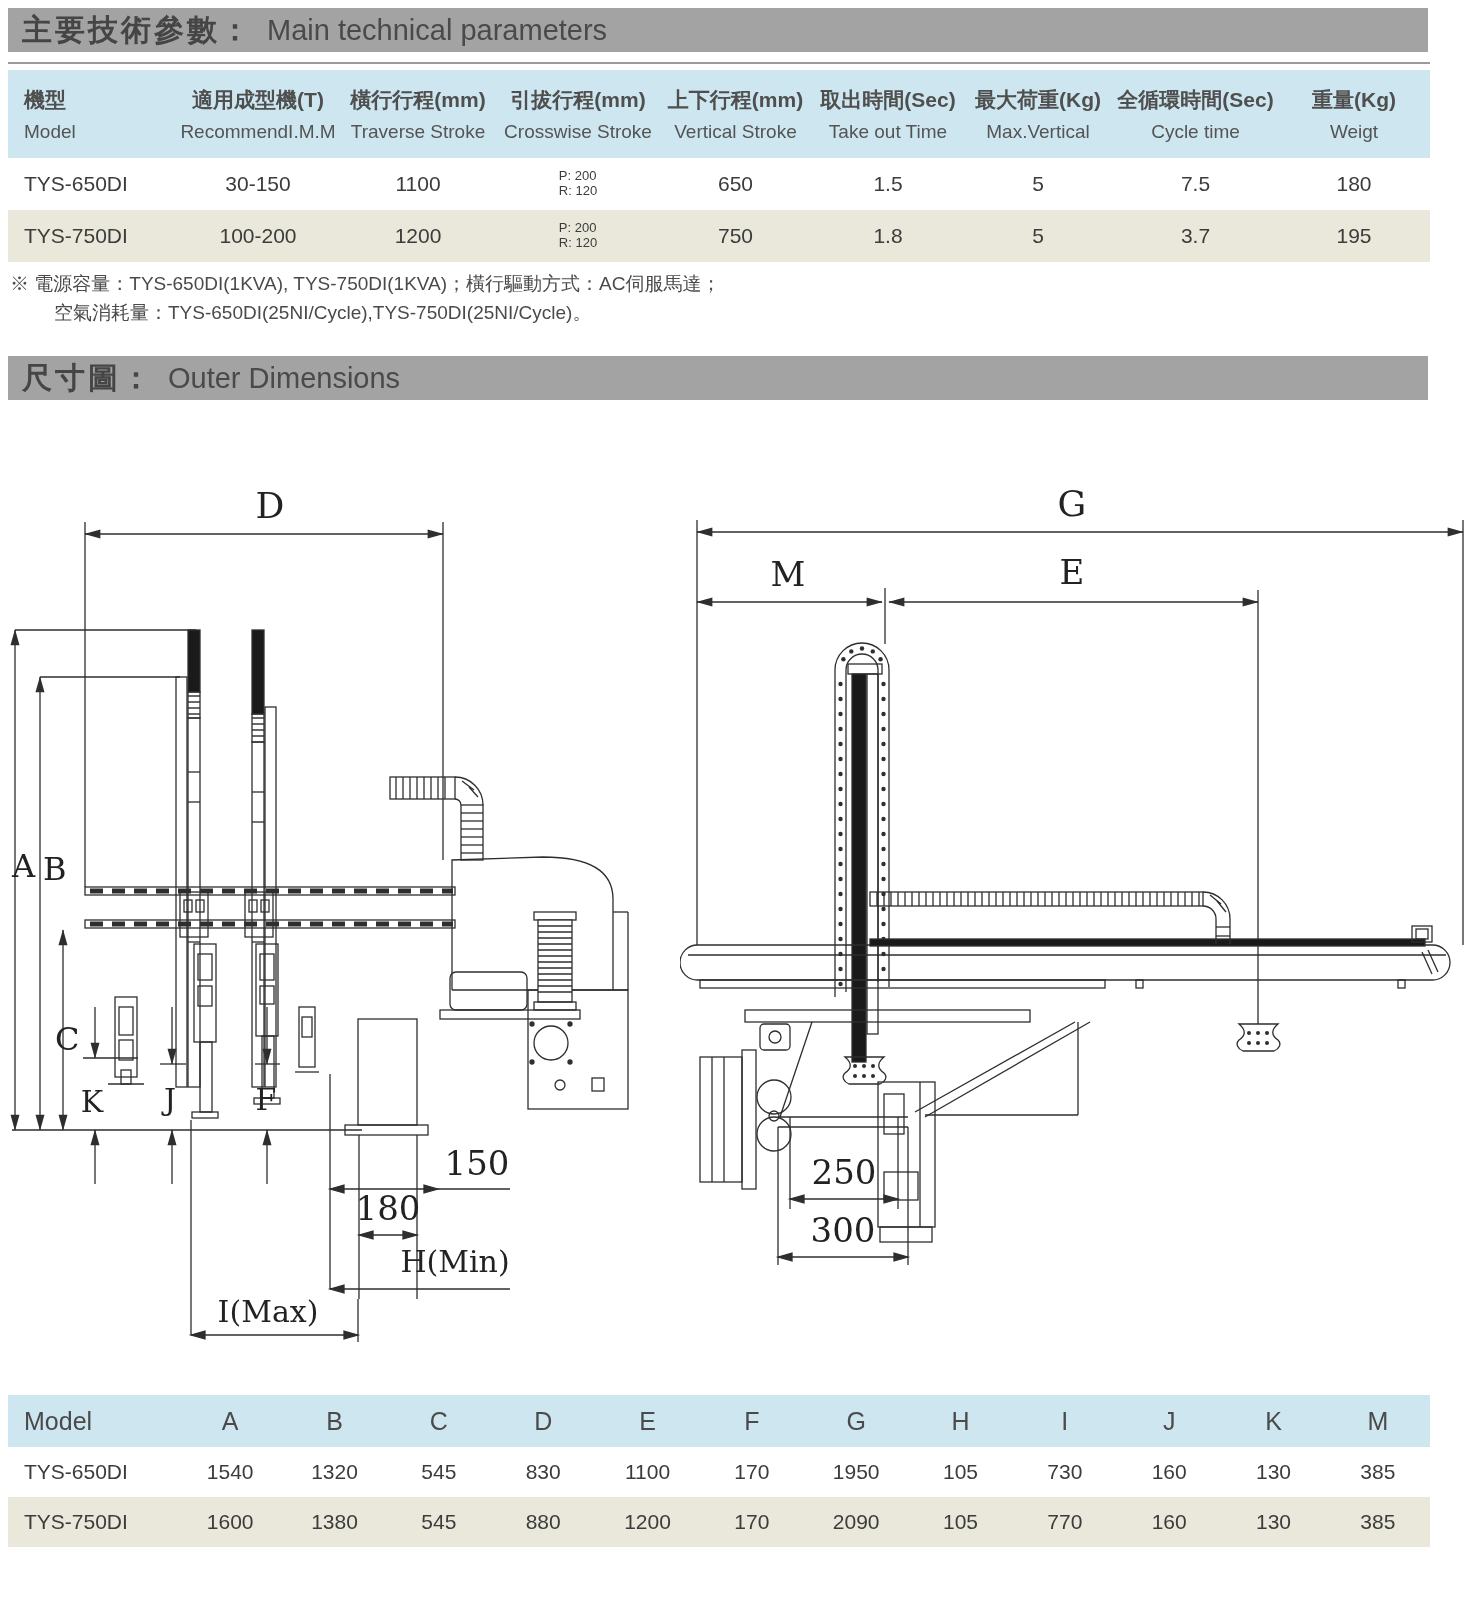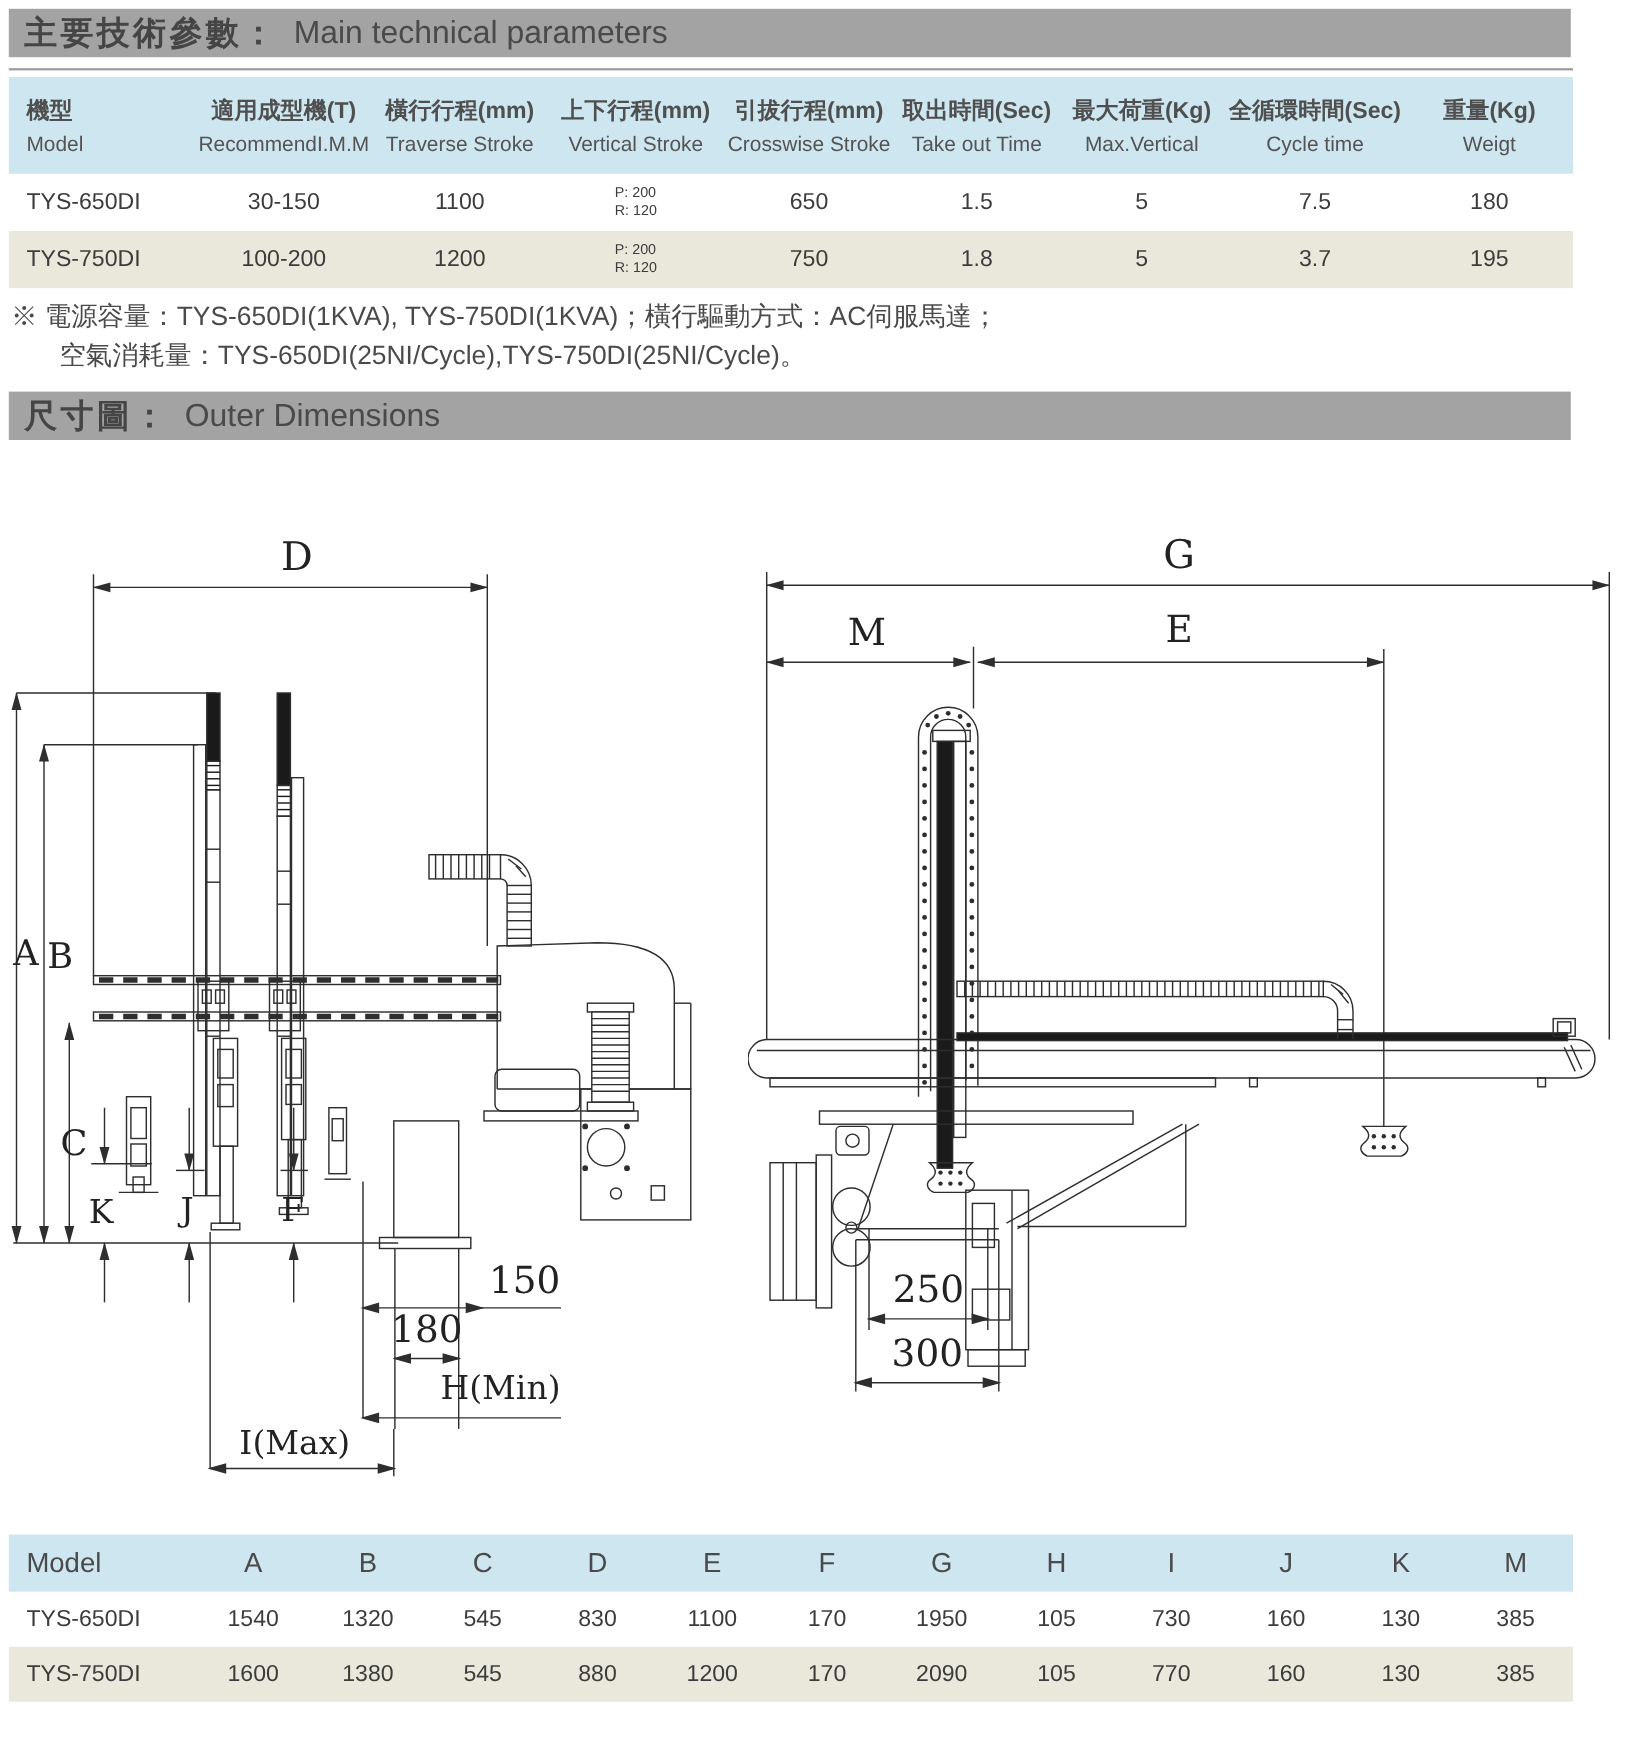--- a/index.html
+++ b/index.html
@@ -18,21 +18,21 @@
   .spec-head .zh{font-size:21px;font-weight:bold;color:#4f4f4f;}
   .spec-head .en{font-size:19px;color:#545454;}
   .spec-data{min-height:52px;font-size:21px;color:#3c3c3c;}
   .spec-data .cell{text-align:center;}
   .spec-data .cell.model{text-align:left;padding-left:16px;}
   .spec-data.alt{background:#e9e8db;}
   .pre{white-space:pre-line;display:inline-block;text-align:left;font-size:13px;line-height:1.2;}
   .cell.model{justify-self:start;padding-left:16px;}
   .spec-head .cell.model{align-items:flex-start;padding-left:16px;}
   
-  .notes{position:absolute;left:10px;top:270px;font-size:24px;color:#4a4a4a;line-height:1.5;}
+  .notes{position:absolute;left:10px;top:270px;font-size:19px;color:#4a4a4a;line-height:1.5;}
   .notes .l2{margin-left:44px;}
   
   svg text{font-family:"DejaVu Serif","Liberation Serif",serif;fill:#222;}
   .dwg{position:absolute;}
   
   .dims{position:absolute;left:8px;top:1395px;width:1422px;}
   .dims-row{display:grid;grid-template-columns:170px repeat(12,1fr);align-items:center;}
   .dims-head{background:#cde6ef;min-height:52px;font-size:25px;color:#4a4a4a;}
   .dims-data{min-height:50px;font-size:21px;color:#3c3c3c;}
   .dims-data.alt{background:#e9e8db;}
@@ -60,26 +60,26 @@
         </div>
         <div class="cell">
           <div class="zh">適用成型機(T)</div>
           <div class="en">RecommendI.M.M</div>
         </div>
         <div class="cell">
           <div class="zh">橫行行程(mm)</div>
           <div class="en">Traverse Stroke</div>
         </div>
         <div class="cell">
+          <div class="zh">引拔行程(mm)</div>
+          <div class="en">Crosswise Stroke</div>
+        </div>
+        <div class="cell">
           <div class="zh">上下行程(mm)</div>
           <div class="en">Vertical Stroke</div>
-        </div>
-        <div class="cell">
-          <div class="zh">引拔行程(mm)</div>
-          <div class="en">Crosswise Stroke</div>
         </div>
         <div class="cell">
           <div class="zh">取出時間(Sec)</div>
           <div class="en">Take out Time</div>
         </div>
         <div class="cell">
           <div class="zh">最大荷重(Kg)</div>
           <div class="en">Max.Vertical</div>
         </div>
         <div class="cell">

